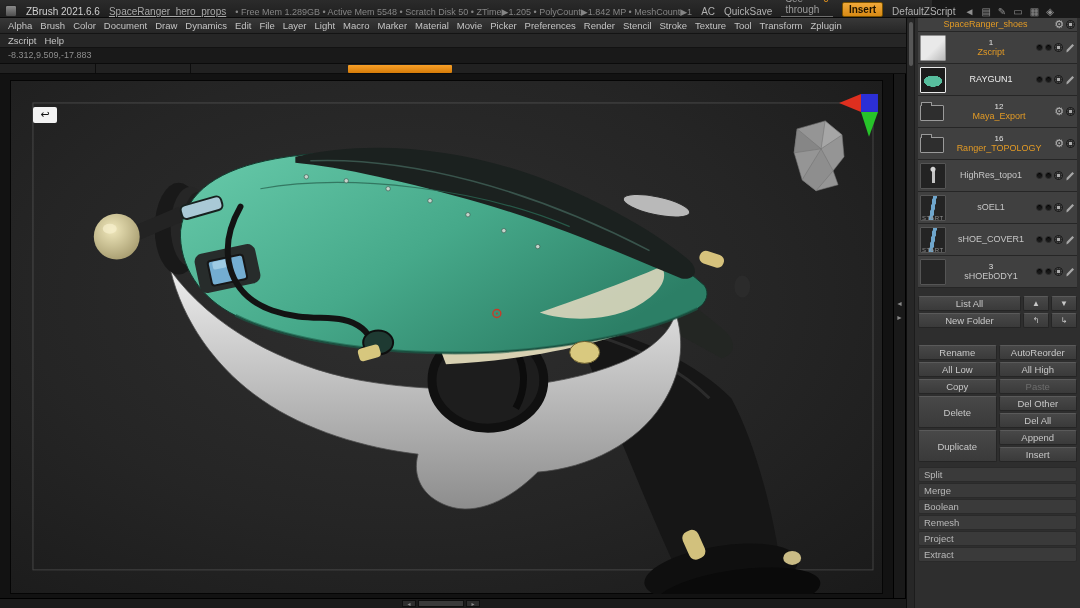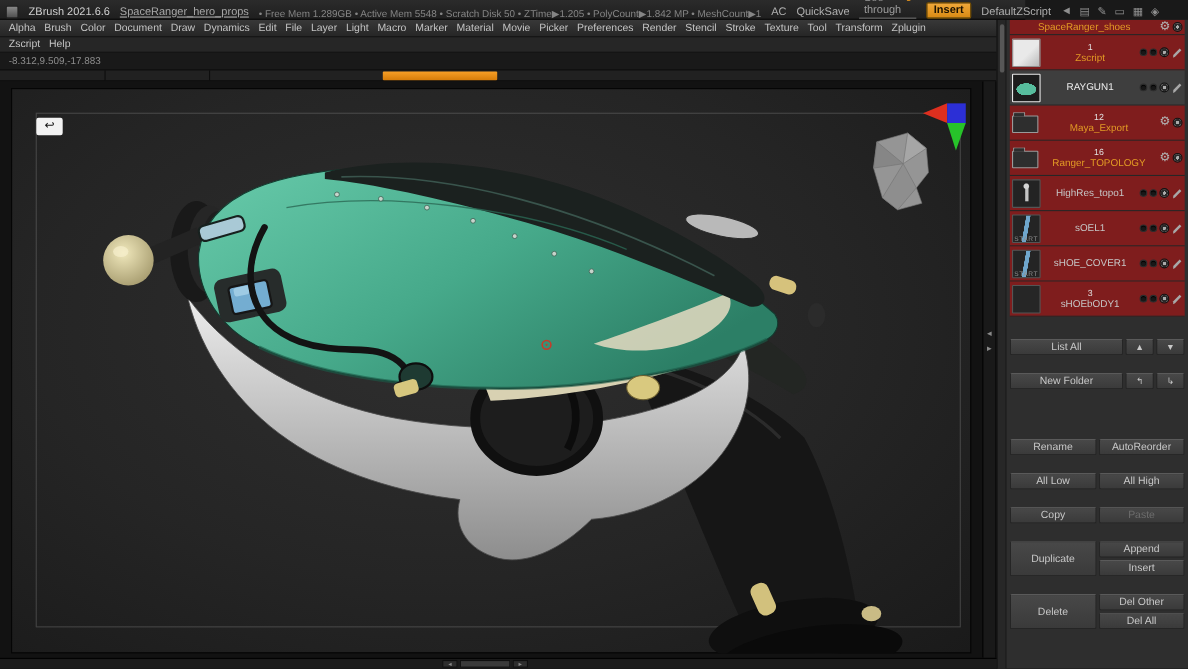--- a/index.html
+++ b/index.html
@@ -63,21 +63,21 @@
 
   
   #tray { position:absolute; right:0; top:18px; width:174px; height:590px;
     background:#2e2e2e; border-left:1px solid #0c0c0c; display:flex; }
   #tray-scroll { flex:0 0 8px; background:#272727; border-right:1px solid #1c1c1c; position:relative; }
   #tray-thumb { position:absolute; left:2px; top:4px; width:4px; height:44px; background:#575757; border-radius:2px; }
   #tray-content { flex:1; display:flex; flex-direction:column; padding:0 3px; overflow:hidden; }
 
   
   .sub-item { position:relative; height:32px; flex:0 0 32px; display:flex; align-items:center; gap:3px;
-    background:#7f1d1d; border-bottom:1px solid #262626; padding:1px 2px; }
+    background:#404040; border-bottom:1px solid #262626; padding:1px 2px; }
   .sub-item.scrolled { height:14px; flex:0 0 14px; }
   .sub-item.selected { background:#3e3e3e; }
   .thumb { width:26px; height:26px; flex:0 0 26px; background:#222; border:1px solid #555; border-radius:1px; }
   .thumb.sel { border-color:#e9e9e9; }
   .t-weapon { background:linear-gradient(135deg,#e9e9e9 55%,#b9b9b9); border-color:#909090; }
   .t-raygun { background:radial-gradient(ellipse 62% 38% at 50% 55%, #57bd9d 0 60%, rgba(0,0,0,0) 61%), #1c1c1c; }
   .t-figure { background:
       radial-gradient(circle at 50% 22%, #d4d4d4 0 2px, rgba(0,0,0,0) 3px),
       linear-gradient(#c4c4c4,#c4c4c4) 50% 62%/3px 13px no-repeat, #232323; }
   .t-surface { background:
@@ -98,21 +98,21 @@
   .icons { display:flex; align-items:center; gap:2px; margin-left:auto; flex:0 0 auto; }
   .tg-dot { width:7px; height:7px; border-radius:50%; background:#181818; border:1px solid #2d2d2d;
     box-shadow:inset 0 1px 1px #000; }
   .eye-icon { width:9px; height:9px; border-radius:50%; border:1px solid #121212;
     background:radial-gradient(circle, #ababab 0 1.5px, #2a2a2a 1.6px 3px, #5d5d5d 3.1px); }
   .gear-icon { font-size:11px; color:#b2b2b2; line-height:1; }
   .pen-icon { width:10px; height:10px; display:flex; }
   .start-badge { position:absolute; left:4px; bottom:2px; font-size:6px; letter-spacing:.5px; color:#8f8f8f; }
 
   
-  .tray-buttons { margin-top:20px; display:flex; flex-direction:column; gap:16px; }
+  .tray-buttons { margin-top:8px; display:flex; flex-direction:column; gap:2px; }
   .brow { display:flex; gap:2px; }
   .btn { background:linear-gradient(#484848,#3a3a3a); border:1px solid #252525; border-top-color:#5a5a5a;
     border-radius:2px; color:#c8c8c8; font-size:9.5px; height:15px;
     display:flex; align-items:center; justify-content:center; white-space:nowrap; }
   .btn.grow { flex:1; } .btn.sq { flex:0 0 26px; font-size:8px; }
   .btn.dim { color:#6d6d6d; }
   .bgap { height:13px; }
   .bblock { display:grid; grid-template-columns:1fr 1fr; grid-auto-rows:15px; gap:2px; }
   .btn.tall { grid-row:1 / span 2; height:auto; }
   .sections { display:flex; flex-direction:column; gap:1px; margin-top:3px; }
@@ -451,29 +451,37 @@
         </div>
         <div class="brow">
           <div class="btn grow">All Low</div>
           <div class="btn grow">All High</div>
         </div>
         <div class="brow">
           <div class="btn grow">Copy</div>
           <div class="btn grow dim">Paste</div>
         </div>
         <div class="bblock">
+          <div class="btn tall">Delete</div>
+          <div class="btn">Del Other</div>
+          <div class="btn">Del All</div>
+        </div>
+        <div class="bblock">
           <div class="btn tall">Duplicate</div>
           <div class="btn">Append</div>
           <div class="btn">Insert</div>
         </div>
-        <div class="bblock">
-          <div class="btn tall">Delete</div>
-          <div class="btn">Del Other</div>
-          <div class="btn">Del All</div>
-        </div>
+        <div class="sections">
+            <div class="section">Split</div>
+            <div class="section">Merge</div>
+            <div class="section">Boolean</div>
+            <div class="section">Remesh</div>
+            <div class="section">Project</div>
+            <div class="section">Extract</div>
+          </div>
       </div>
     </div>
   </div>
 
   <div id="bottombar">
     <div id="bscroll">
       <div class="bs arrow">◄</div>
       <div class="bs thumb-b"></div>
       <div class="bs arrow">►</div>
     </div>

